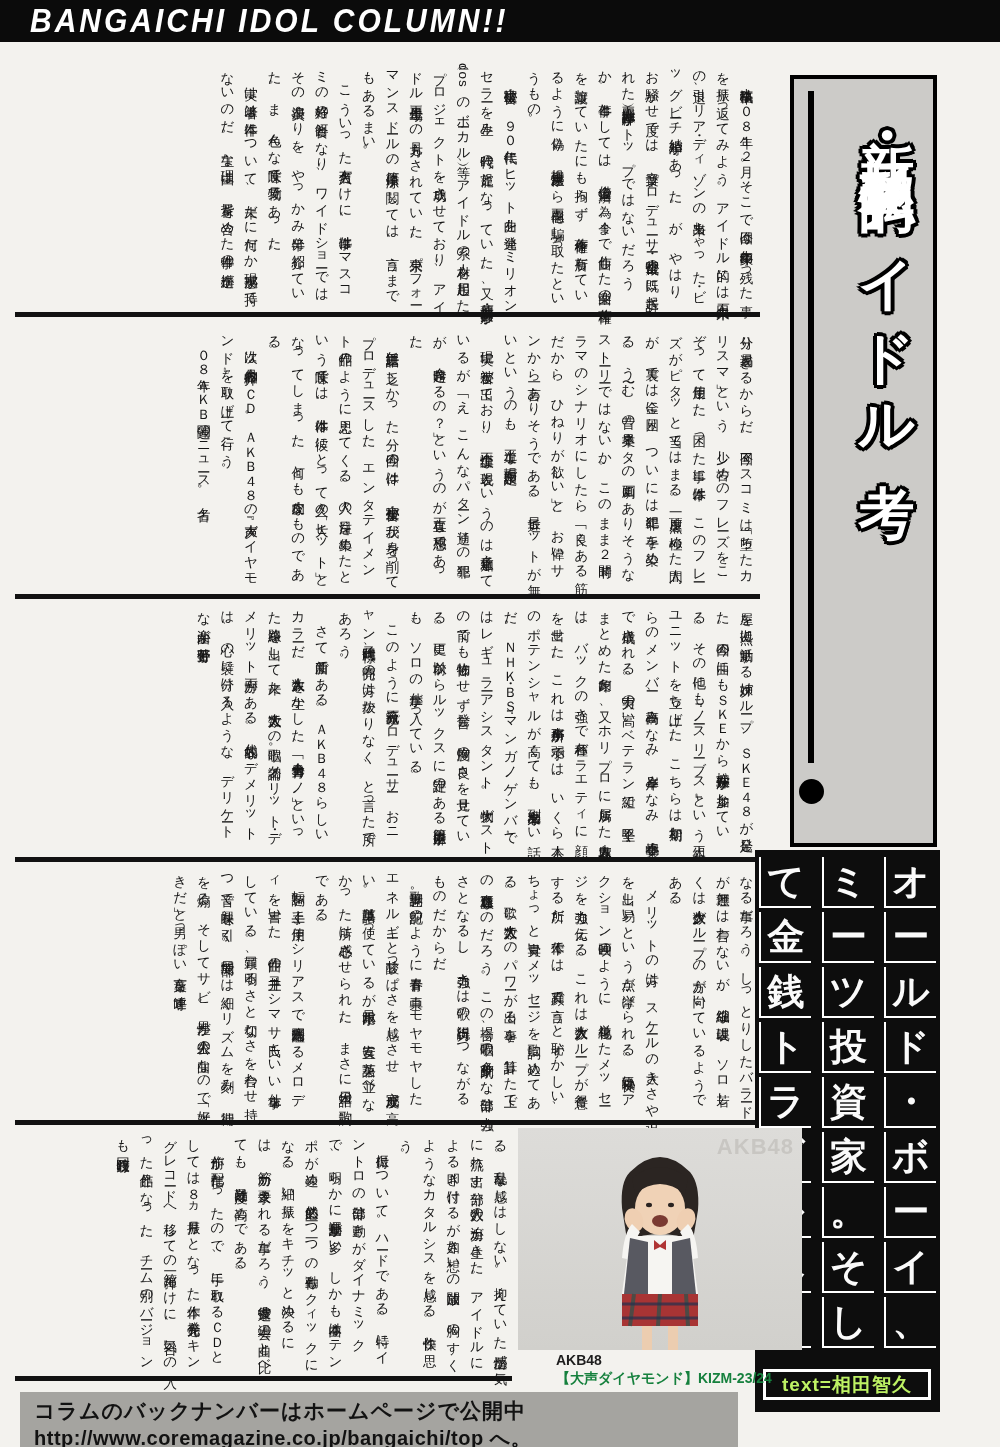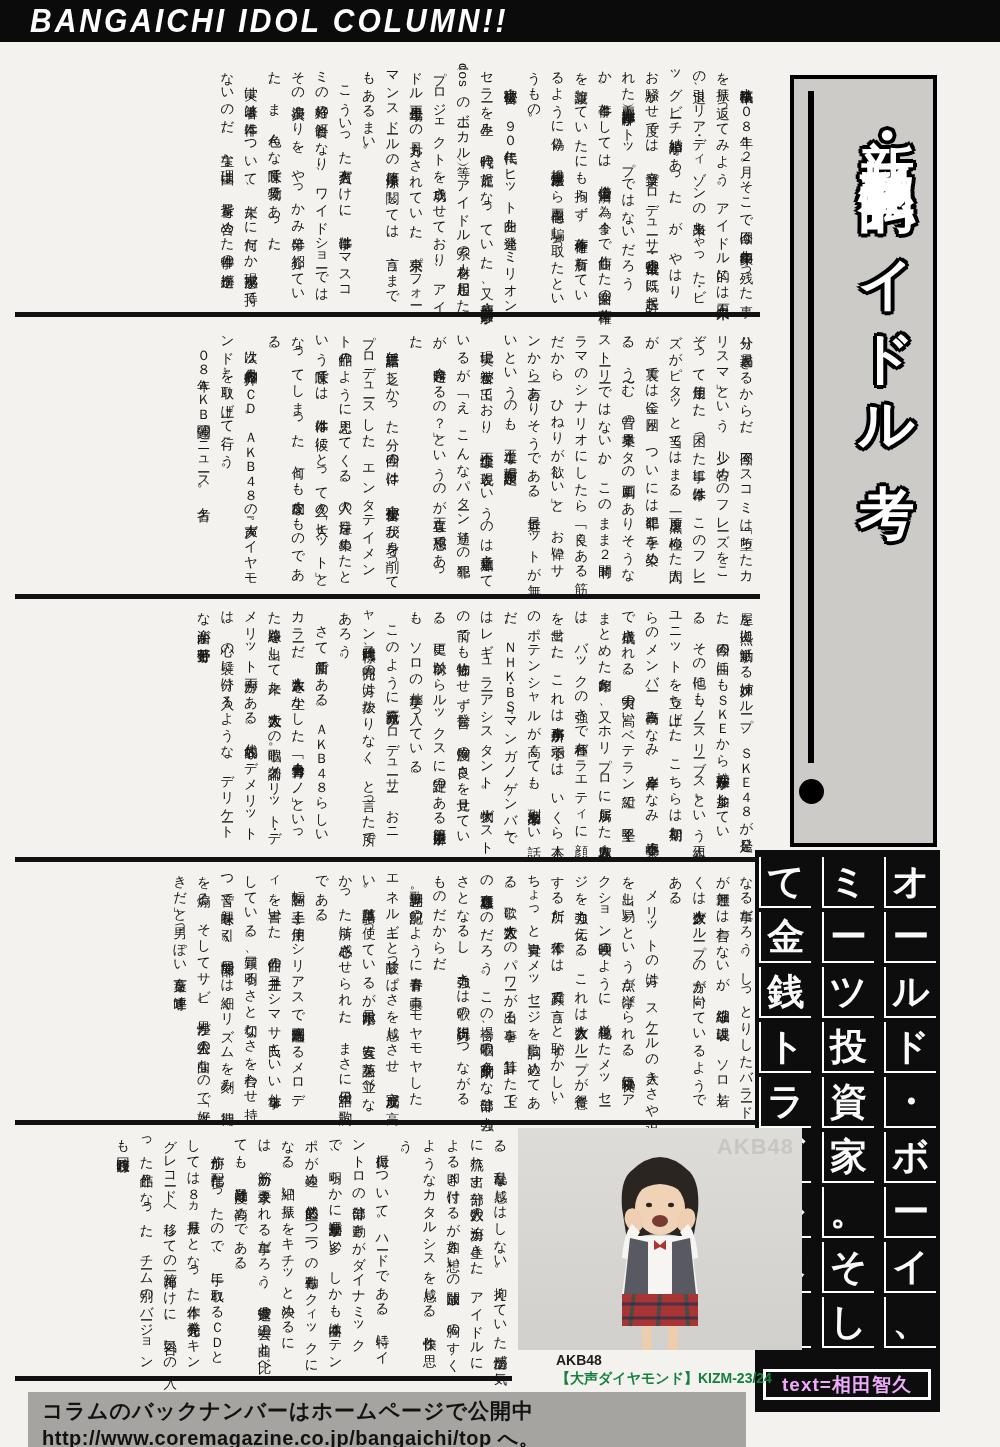--- a/index.html
+++ b/index.html
@@ -53,37 +53,37 @@
   .sub-col{display:flex;flex-direction:column;gap:4px;}
   .sub-cell{
     width:52px;height:51px;box-sizing:border-box;
     border-left:2px solid #fff;border-bottom:2px solid #fff;
     color:#fafafa;font-size:37px;font-weight:bold;line-height:1;
     display:flex;align-items:center;justify-content:center;
   }
   .credit-box{
     position:absolute;left:8px;top:519px;width:168px;height:31px;
     border:3px solid #fff;box-sizing:border-box;
-    color:#f0abfc;font-size:19px;font-weight:bold;
+    color:#bef264;font-size:19px;font-weight:bold;
     display:flex;align-items:center;justify-content:center;letter-spacing:1px;text-align:right;
   }
   
   .photo{
     position:absolute;left:518px;top:1128px;width:284px;height:222px;
     background:linear-gradient(#dddcd9,#d1d0cc);overflow:hidden;
   }
   .watermark{
     position:absolute;top:6px;right:8px;color:#c6c4c0;opacity:.9;
     font-size:22px;font-weight:bold;letter-spacing:1px;
   }
   .caption-title{position:absolute;left:556px;top:1352px;font-size:14px;font-weight:bold;color:#1d1d1d;}
   .caption-detail{position:absolute;left:556px;top:1370px;font-size:14px;font-weight:bold;color:#15803d;}
   
   .footer{
-    position:absolute;left:28px;top:1392px;width:718px;height:55px;
+    position:absolute;left:20px;top:1392px;width:718px;height:55px;
     background:#a5a4a0;box-sizing:border-box;padding:5px 0 0 14px;
     color:#121212;
   }
   .footer-line1{font-size:21px;font-weight:bold;letter-spacing:1px;}
   .footer-line2{font-size:20px;font-weight:bold;letter-spacing:.5px;}
 </style>
 </head>
 <body>
 
 <div class="page">

